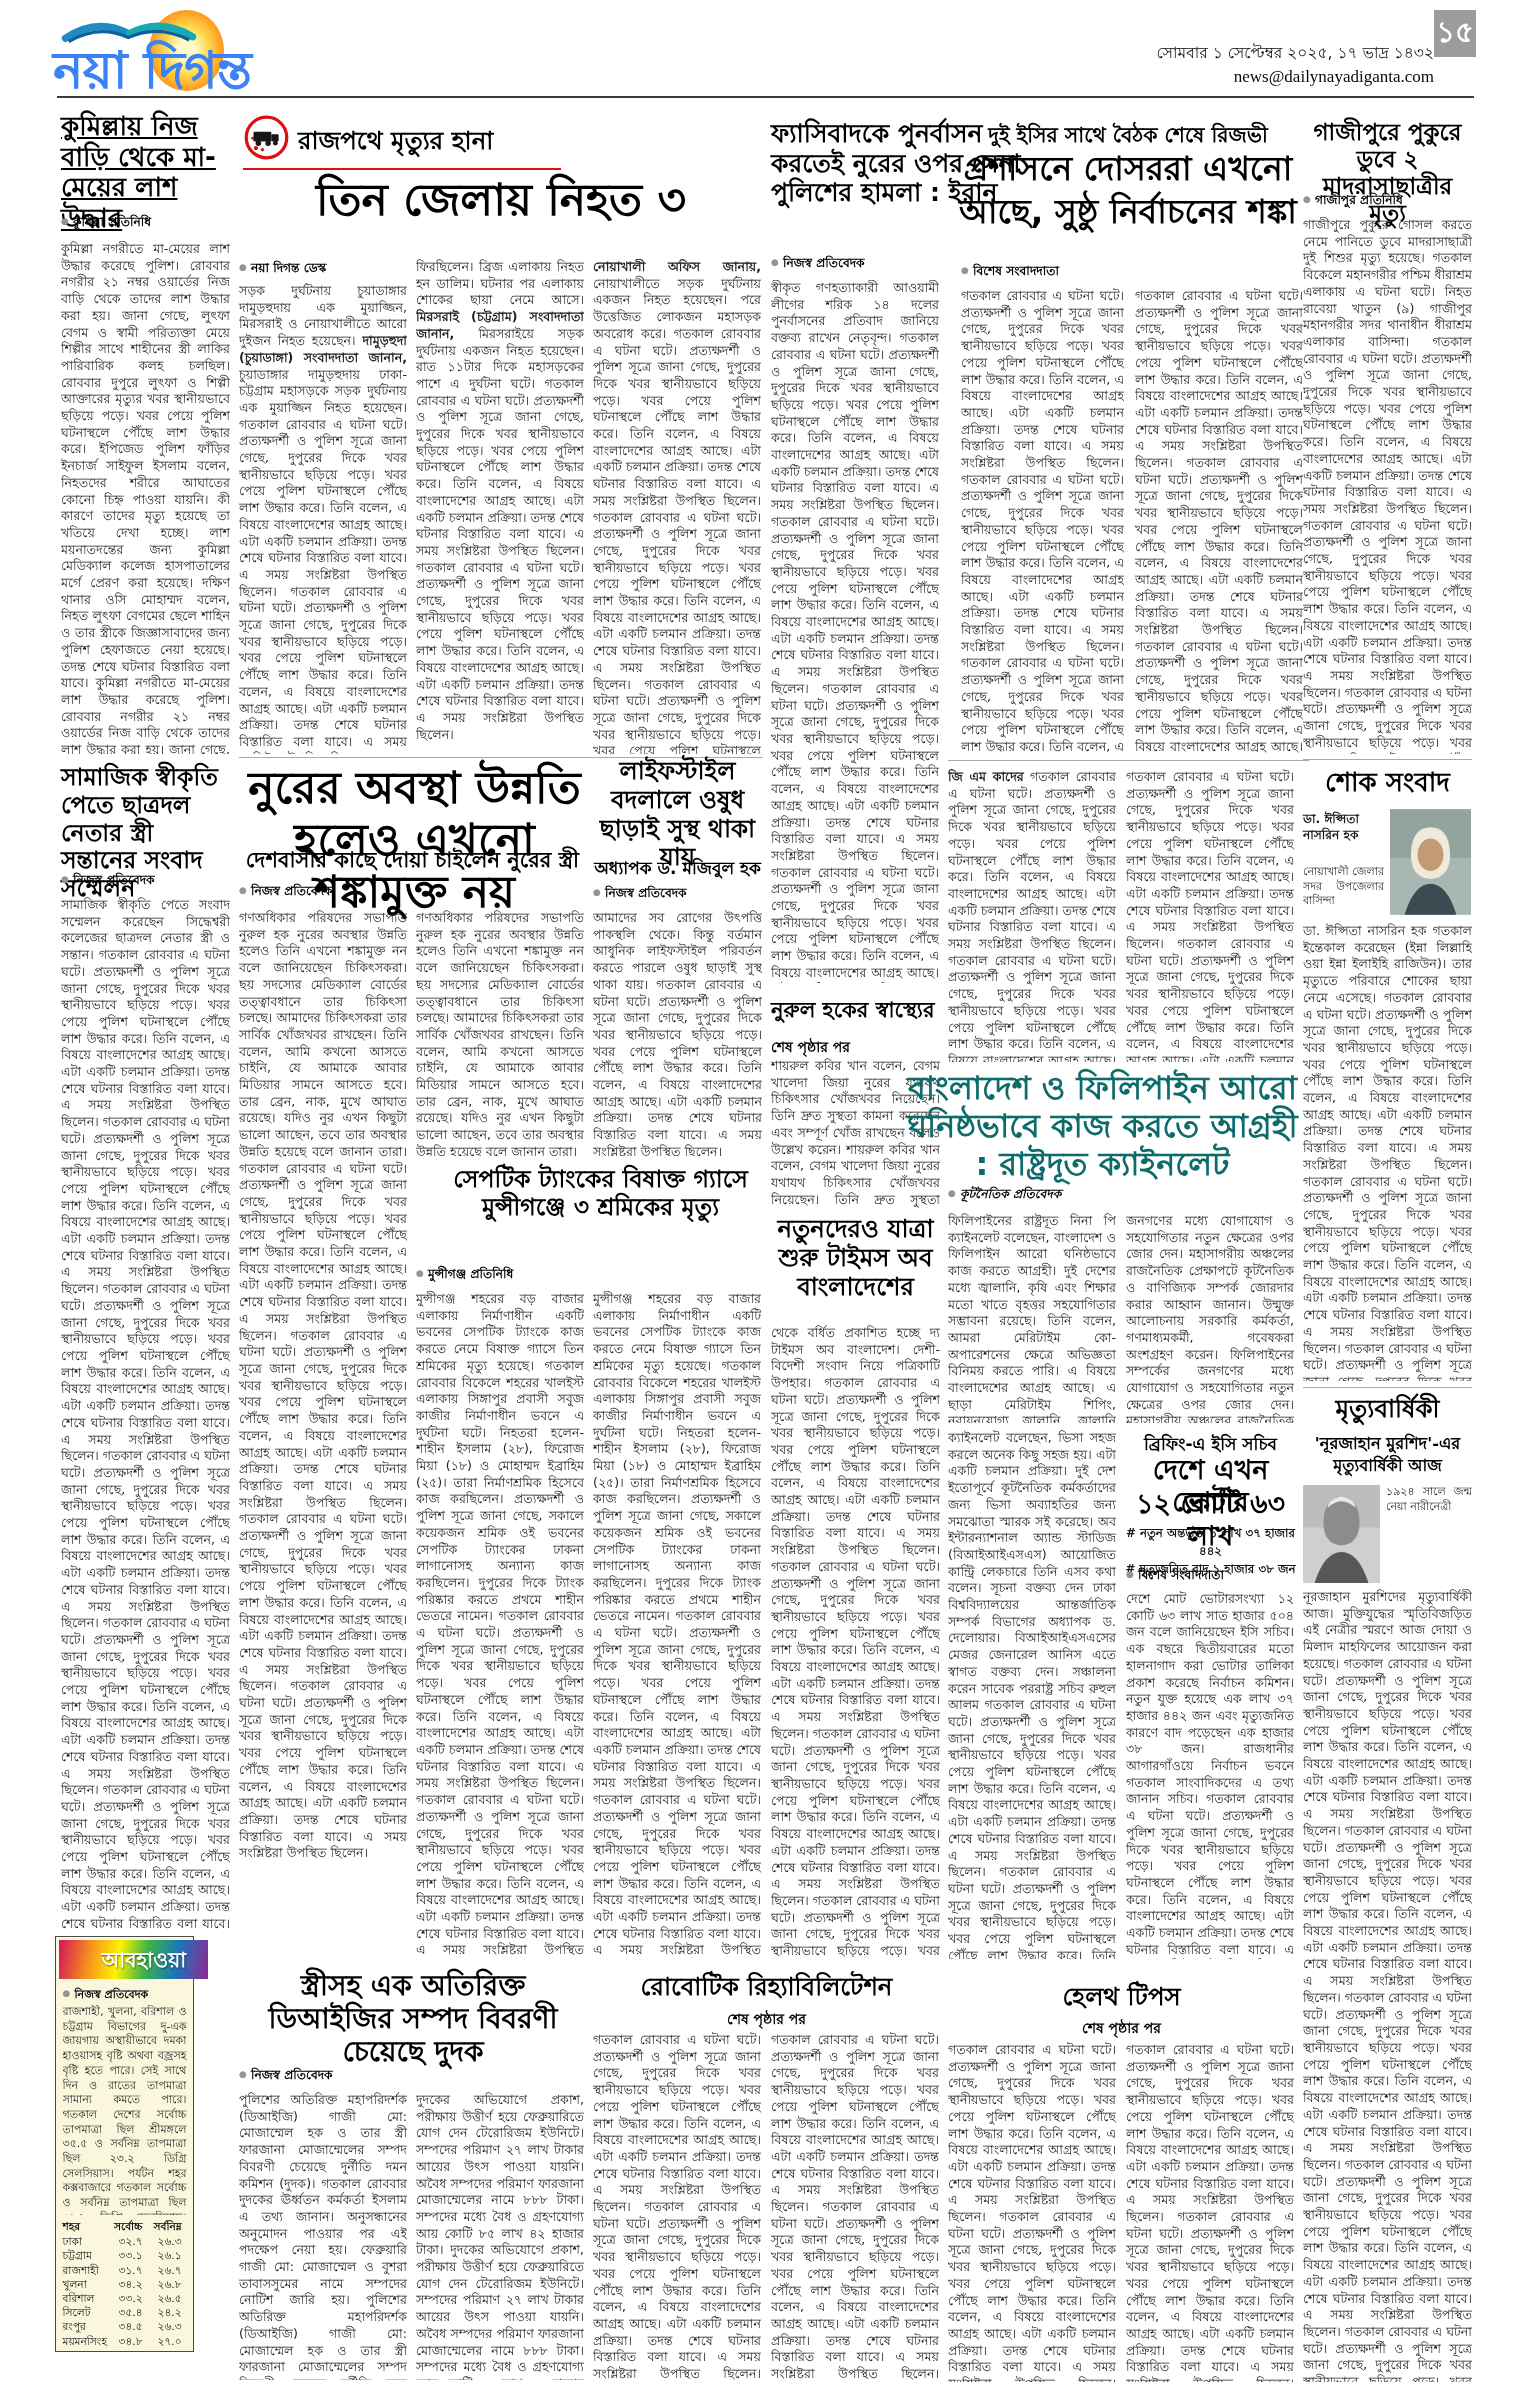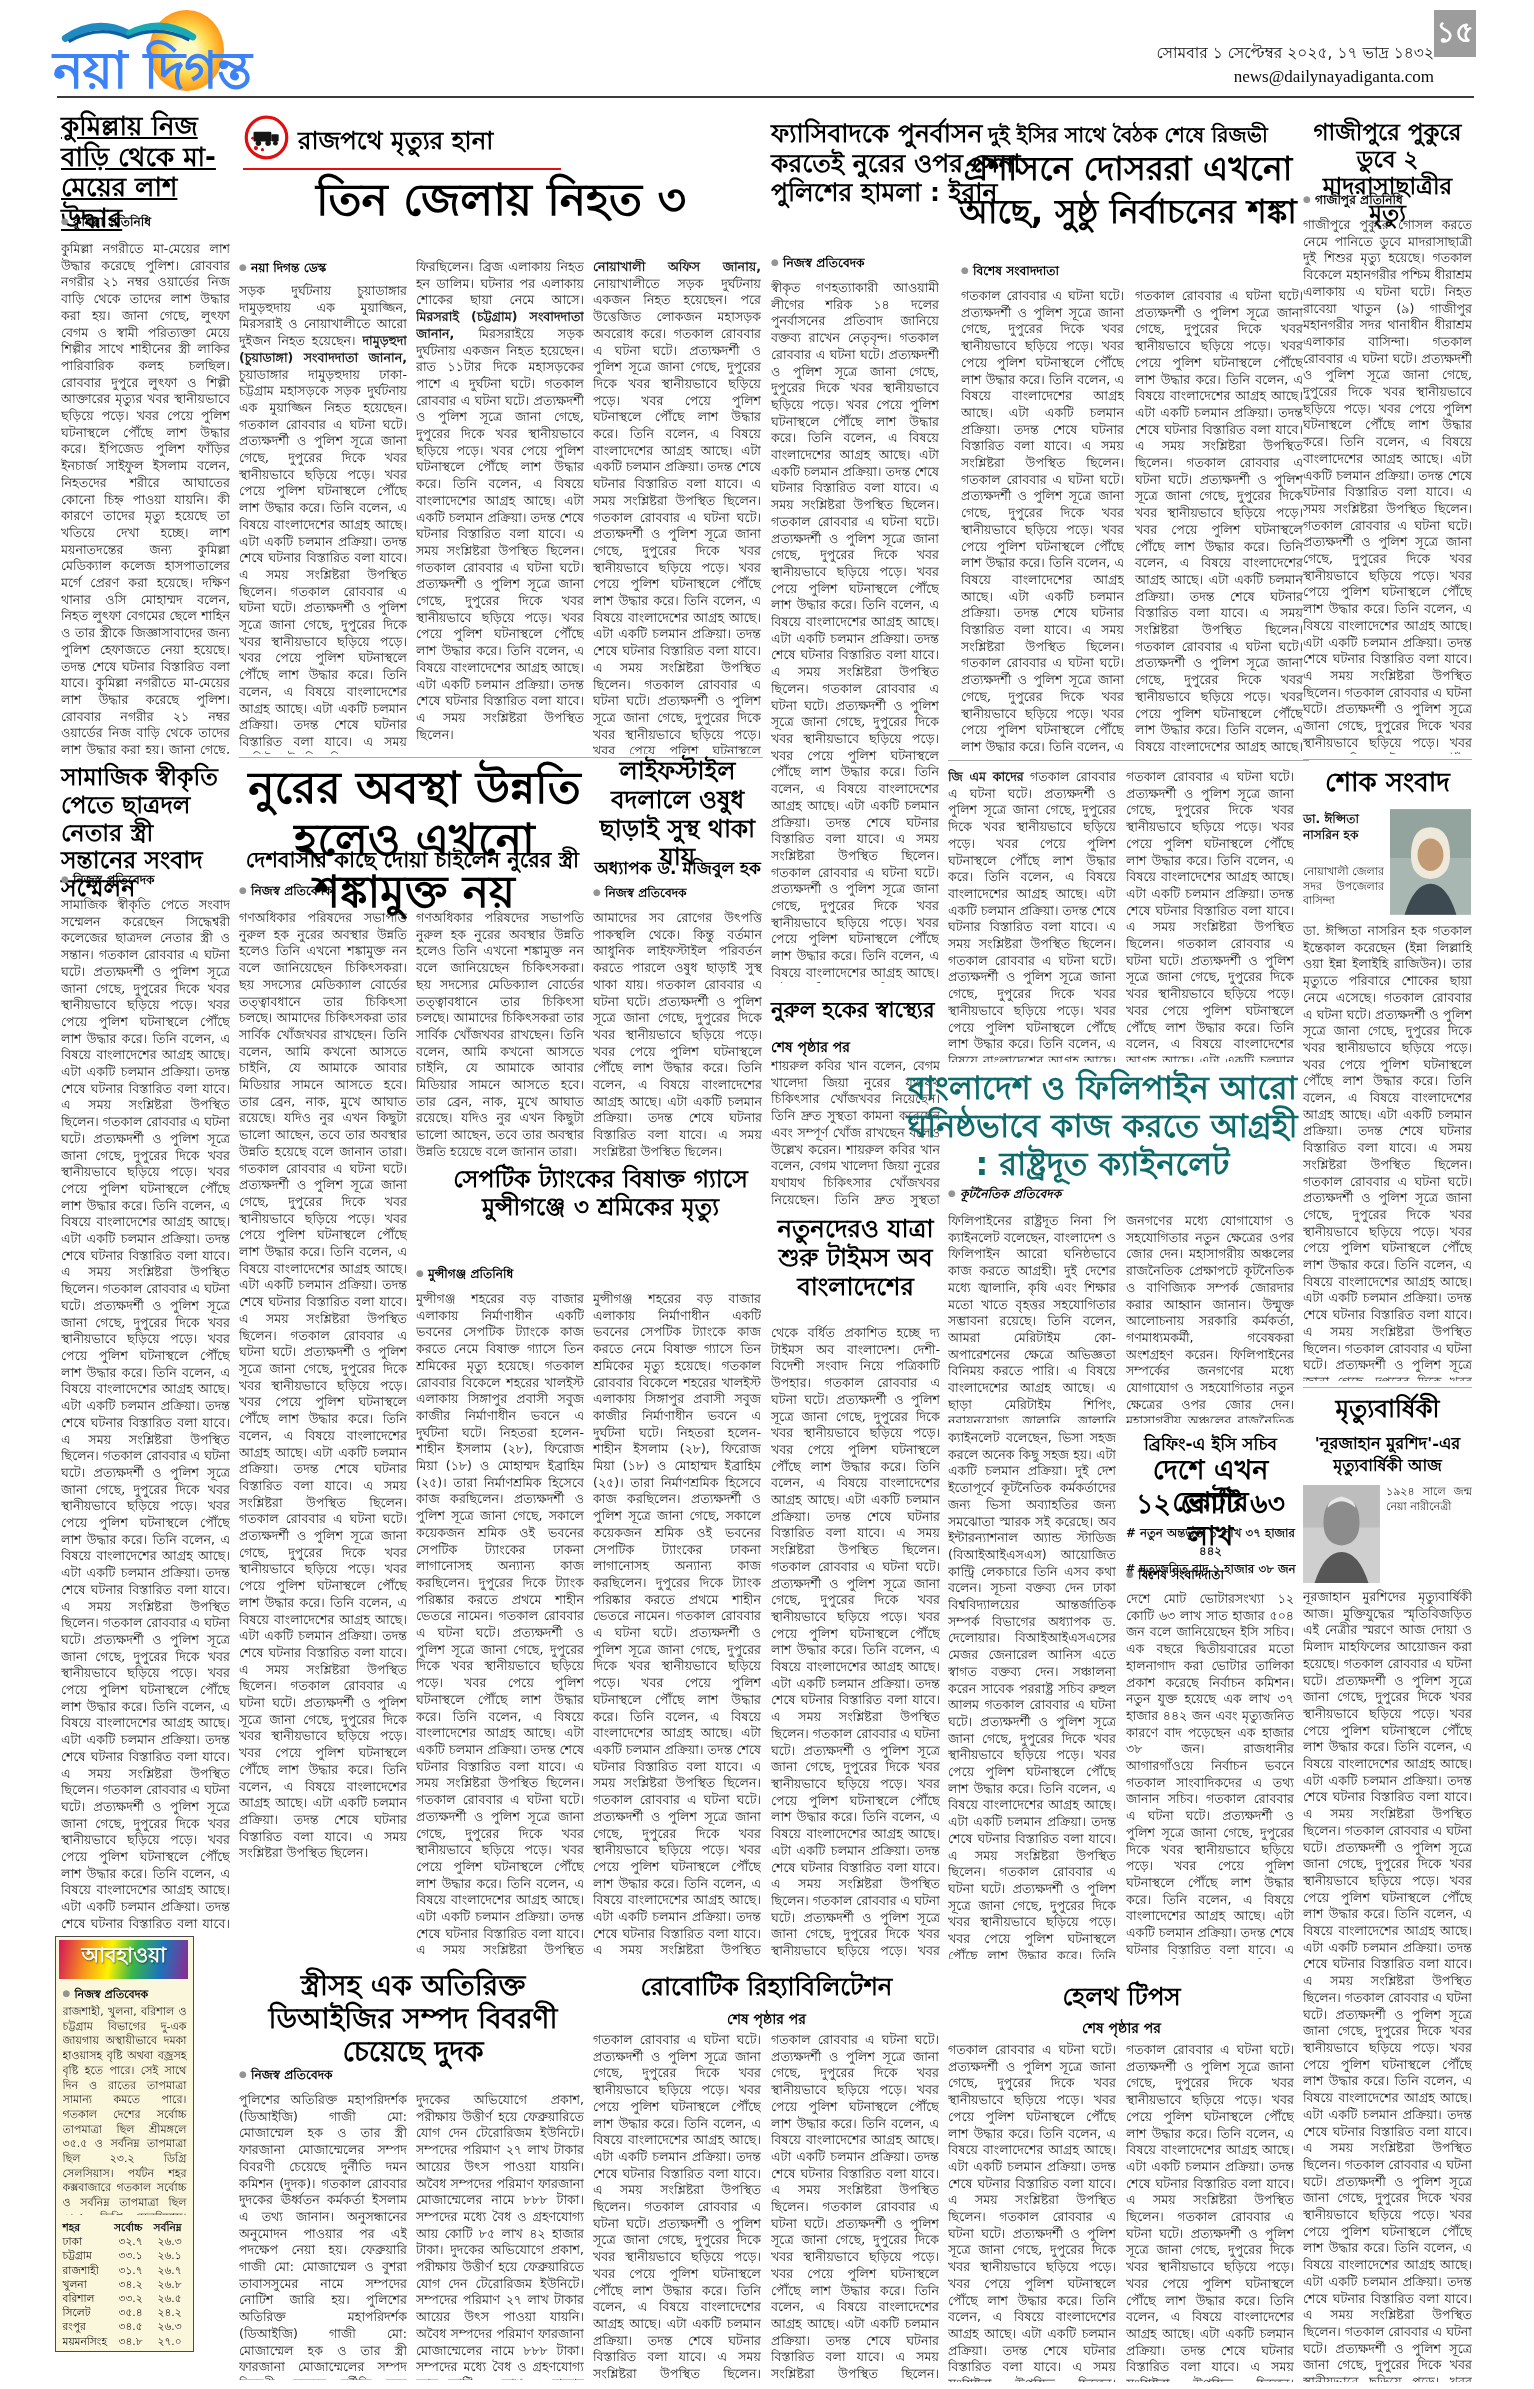--- a/index.html
+++ b/index.html
@@ -23,24 +23,24 @@
   .sun{position:absolute;left:96px;top:-1.6px;width:75px;height:81px;border-radius:50%;z-index:1;
        background:radial-gradient(ellipse at center,#fff9c4 18%,#ffd84d 42%,#ff9a1c 70%,rgba(255,154,28,0) 85%);}
   .pagenum{background:#9c9c9c;color:#fff;font-weight:bold;font-size:29px;display:flex;
            align-items:center;justify-content:center;}
   .dateline{text-align:right;}
   .dateline .d1{font-size:15.5px;color:#101010;}
   .dateline .d2{font-size:17px;font-family:"Liberation Serif",serif;color:#0a0a0a;}
   .teal{color:#0e6b6b;}
   .wbox{background:#fbf7dd;border:0.8px solid #4a4a4a;}
   .rainbow{background:linear-gradient(100deg,#d4145a,#f7941d 22%,#fff200 40%,#39b54a 58%,#1b75bb 78%,#92278f);
-           display:flex;align-items:flex-start;justify-content:center;}
+           display:flex;align-items:flex-end;justify-content:center;padding-left:20px;}
   .rainbow span{color:#fff;font-weight:bold;font-size:20.4px;text-shadow:0.8px 0.8px 1.6px rgba(0,0,0,.55);}
   .wrow{display:flex;}
-  .whead .wc{font-weight:bold;}
+  .whead .wc{font-weight:bold;font-family:Liberation Mono, monospace;}
   .wc{font-size:10.6px;line-height:14.2px;color:#111;}
   .wc0{flex:1.35;text-align:left;}
   .wc1,.wc2{flex:1;text-align:right;padding-right:4.9px;}
   .photo{overflow:hidden;background:#d8d8d8;}
 </style>
 </head>
 <body>
 
 <div class="abs" style="left:53px;top:11.4px;width:383px;height:86px;">
   <div class="sun"></div>

